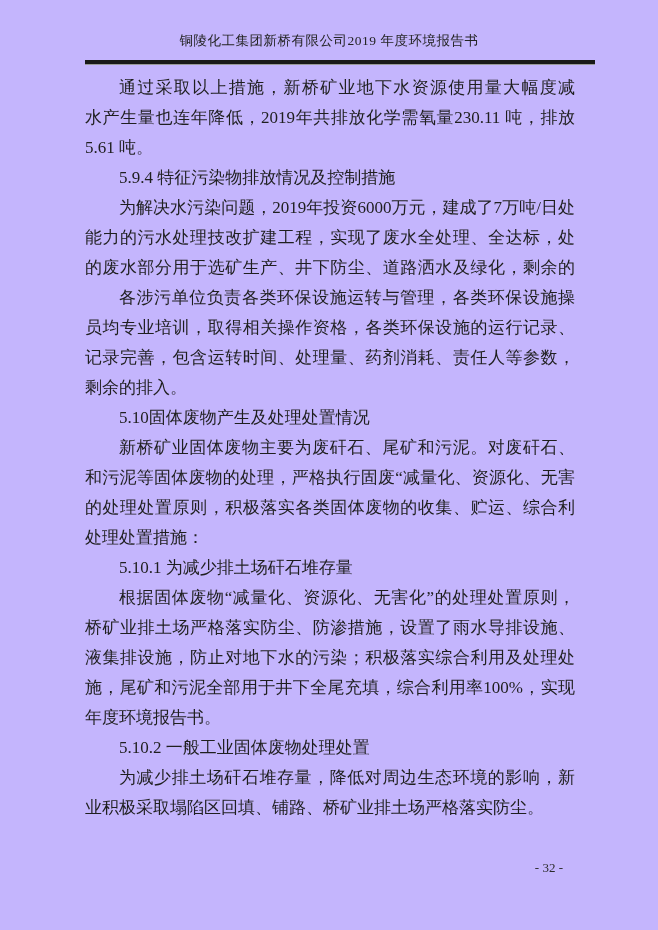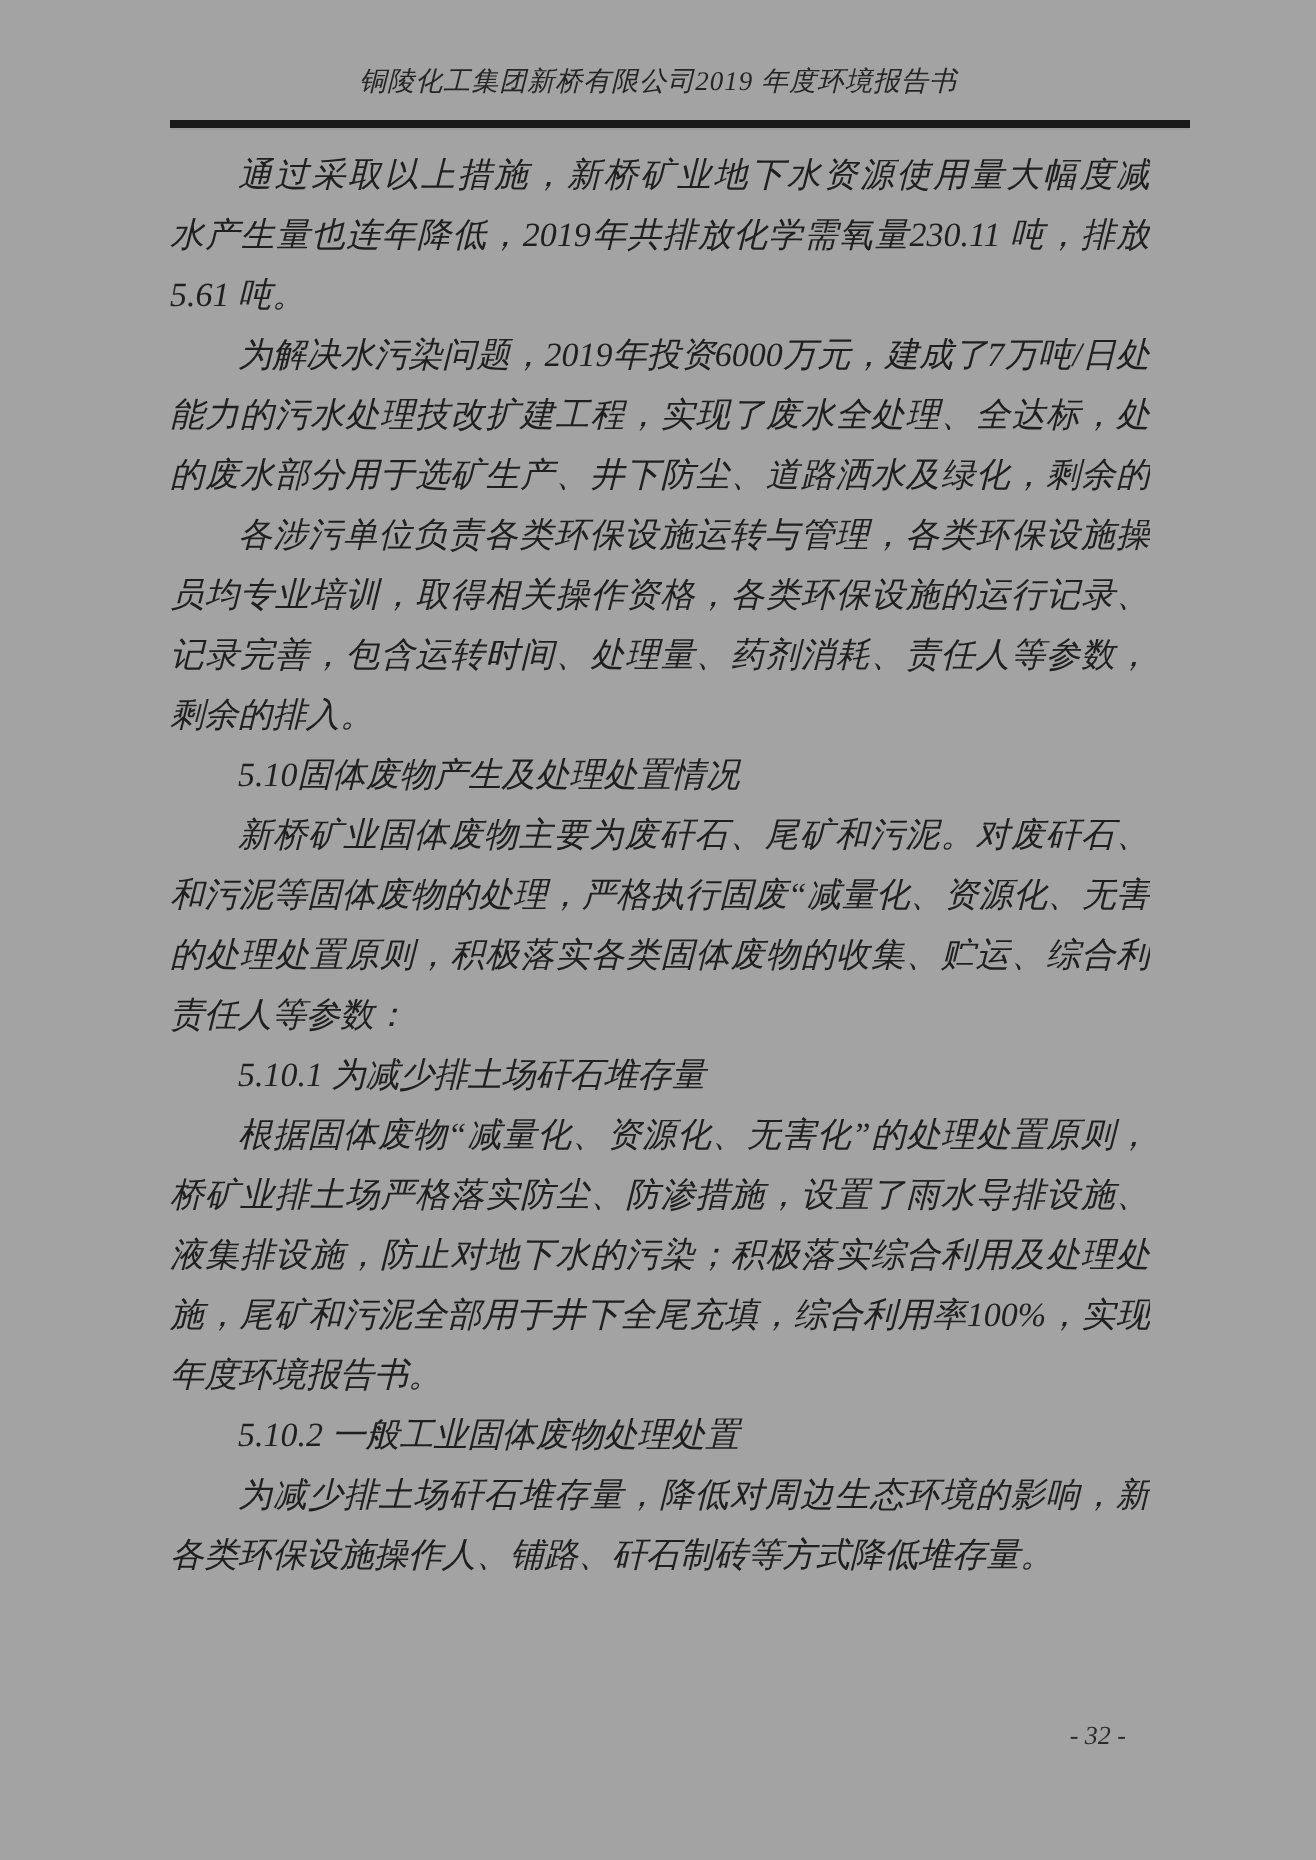--- a/index.html
+++ b/index.html
@@ -5,25 +5,24 @@
   html, body {
     margin: 0;
     padding: 0;
     background: #ffffff;
   }
   .page {
     position: relative;
     width: 658px;
     height: 930px;
     margin: 0 auto;
-    background: #a3a3a3;
+    background: #c4b5fd;
     overflow: hidden;
     font-family: "Liberation Serif", "DejaVu Serif", serif;
     color: #1d1d1d;
-    font-style: italic;
   }
   .header-title {
     position: absolute;
     top: 32px;
     left: 0;
     right: 0;
     text-align: center;
     font-size: 13.5px;
     letter-spacing: 0.5px;
     color: #242424;
@@ -87,49 +86,50 @@
 <div class="page">
   <div class="header-title">铜陵化工集团新桥有限公司2019 年度环境报告书</div>
   <div class="header-rule"></div>
 
   <div class="doc-body">
       <div class="paragraph">
         <div class="line first">通过采取以上措施，新桥矿业地下水资源使用量大幅度减少，废</div>
         <div class="line">水产生量也连年降低，2019年共排放化学需氧量230.11 吨，排放氨氮</div>
         <div class="line last">5.61 吨。</div>
       </div>
+      <div class="heading">5.9.4 特征污染物排放情况及控制措施</div>
       <div class="paragraph">
         <div class="line first">为解决水污染问题，2019年投资6000万元，建成了7万吨/日处理</div>
         <div class="line">能力的污水处理技改扩建工程，实现了废水全处理、全达标，处理后</div>
         <div class="line">的废水部分用于选矿生产、井下防尘、道路洒水及绿化，剩余的排入</div>
       </div>
       <div class="paragraph">
         <div class="line first">各涉污单位负责各类环保设施运转与管理，各类环保设施操作人</div>
         <div class="line">员均专业培训，取得相关操作资格，各类环保设施的运行记录、维修</div>
         <div class="line">记录完善，包含运转时间、处理量、药剂消耗、责任人等参数，目前</div>
         <div class="line last">剩余的排入。</div>
       </div>
       <div class="heading">5.10固体废物产生及处理处置情况</div>
       <div class="paragraph">
         <div class="line first">新桥矿业固体废物主要为废矸石、尾矿和污泥。对废矸石、尾矿</div>
         <div class="line">和污泥等固体废物的处理，严格执行固废“减量化、资源化、无害化”</div>
         <div class="line">的处理处置原则，积极落实各类固体废物的收集、贮运、综合利用及</div>
-        <div class="line last">责任人等参数：</div>
+        <div class="line last">处理处置措施：</div>
       </div>
       <div class="heading">5.10.1 为减少排土场矸石堆存量</div>
       <div class="paragraph">
         <div class="line first">根据固体废物“减量化、资源化、无害化”的处理处置原则，新</div>
         <div class="line">桥矿业排土场严格落实防尘、防渗措施，设置了雨水导排设施、渗滤</div>
         <div class="line">液集排设施，防止对地下水的污染；积极落实综合利用及处理处置措</div>
         <div class="line">施，尾矿和污泥全部用于井下全尾充填，综合利用率100%，实现了固</div>
         <div class="line last">年度环境报告书。</div>
       </div>
       <div class="heading">5.10.2 一般工业固体废物处理处置</div>
       <div class="paragraph">
         <div class="line first">为减少排土场矸石堆存量，降低对周边生态环境的影响，新桥矿</div>
-        <div class="line last">各类环保设施操作人、铺路、矸石制砖等方式降低堆存量。</div>
+        <div class="line last">业积极采取塌陷区回填、铺路、桥矿业排土场严格落实防尘。</div>
       </div>
     </div>
 
   <div class="footer">
     <span>- 32 -</span>
   </div>
 </div>
 
 </body></html>

